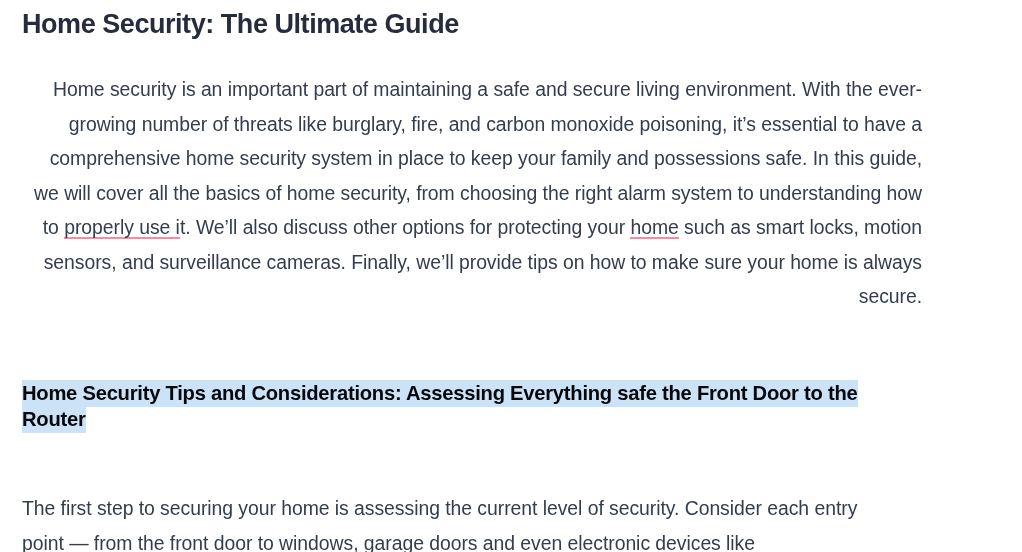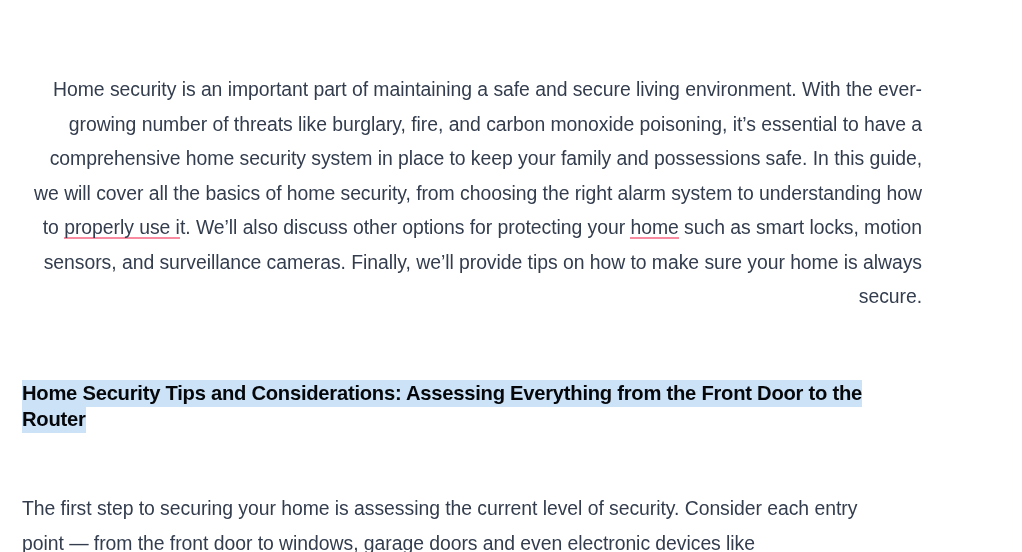--- a/index.html
+++ b/index.html
@@ -105,20 +105,21 @@
     font-weight: 400;
     letter-spacing: -0.05px;
     color: #333d4e;
   }
 </style>
 </head>
 <body>
 
 <div class="document">
 
+  <h1 class="doc-title">Home Security: The Ultimate Guide</h1>
 
   <p class="para-intro"><span>Home security is an important part of maintaining a safe and secure living environment. With the ever-growing number of threats like burglary, fire, and carbon monoxide poisoning, it’s essential to have a comprehensive home security system in place to keep your family and possessions safe. In this guide, we will cover all the basics of home security, from choosing the right alarm system to understanding how to </span><span class="grammar-mark">properly use i</span><span>t. We’ll also discuss other options for protecting your </span><span class="grammar-mark">home</span><span> such as smart locks, motion sensors, and surveillance cameras. Finally, we’ll provide tips on how to make sure your home is always secure.</span></p>
 
-  <h2 class="section-heading"><span class="sel">Home Security Tips and Considerations: Assessing Everything from the Front Door to the Router</span></h2>
+  <h2 class="section-heading"><span class="sel">Home Security Tips and Considerations: Assessing Everything safe the Front Door to the Router</span></h2>
 
   <p class="para-body">The first step to securing your home is assessing the current level of security. Consider each entry point — from the front door to windows, garage doors and even electronic devices like</p>
 
 </div>
 
 </body></html>

